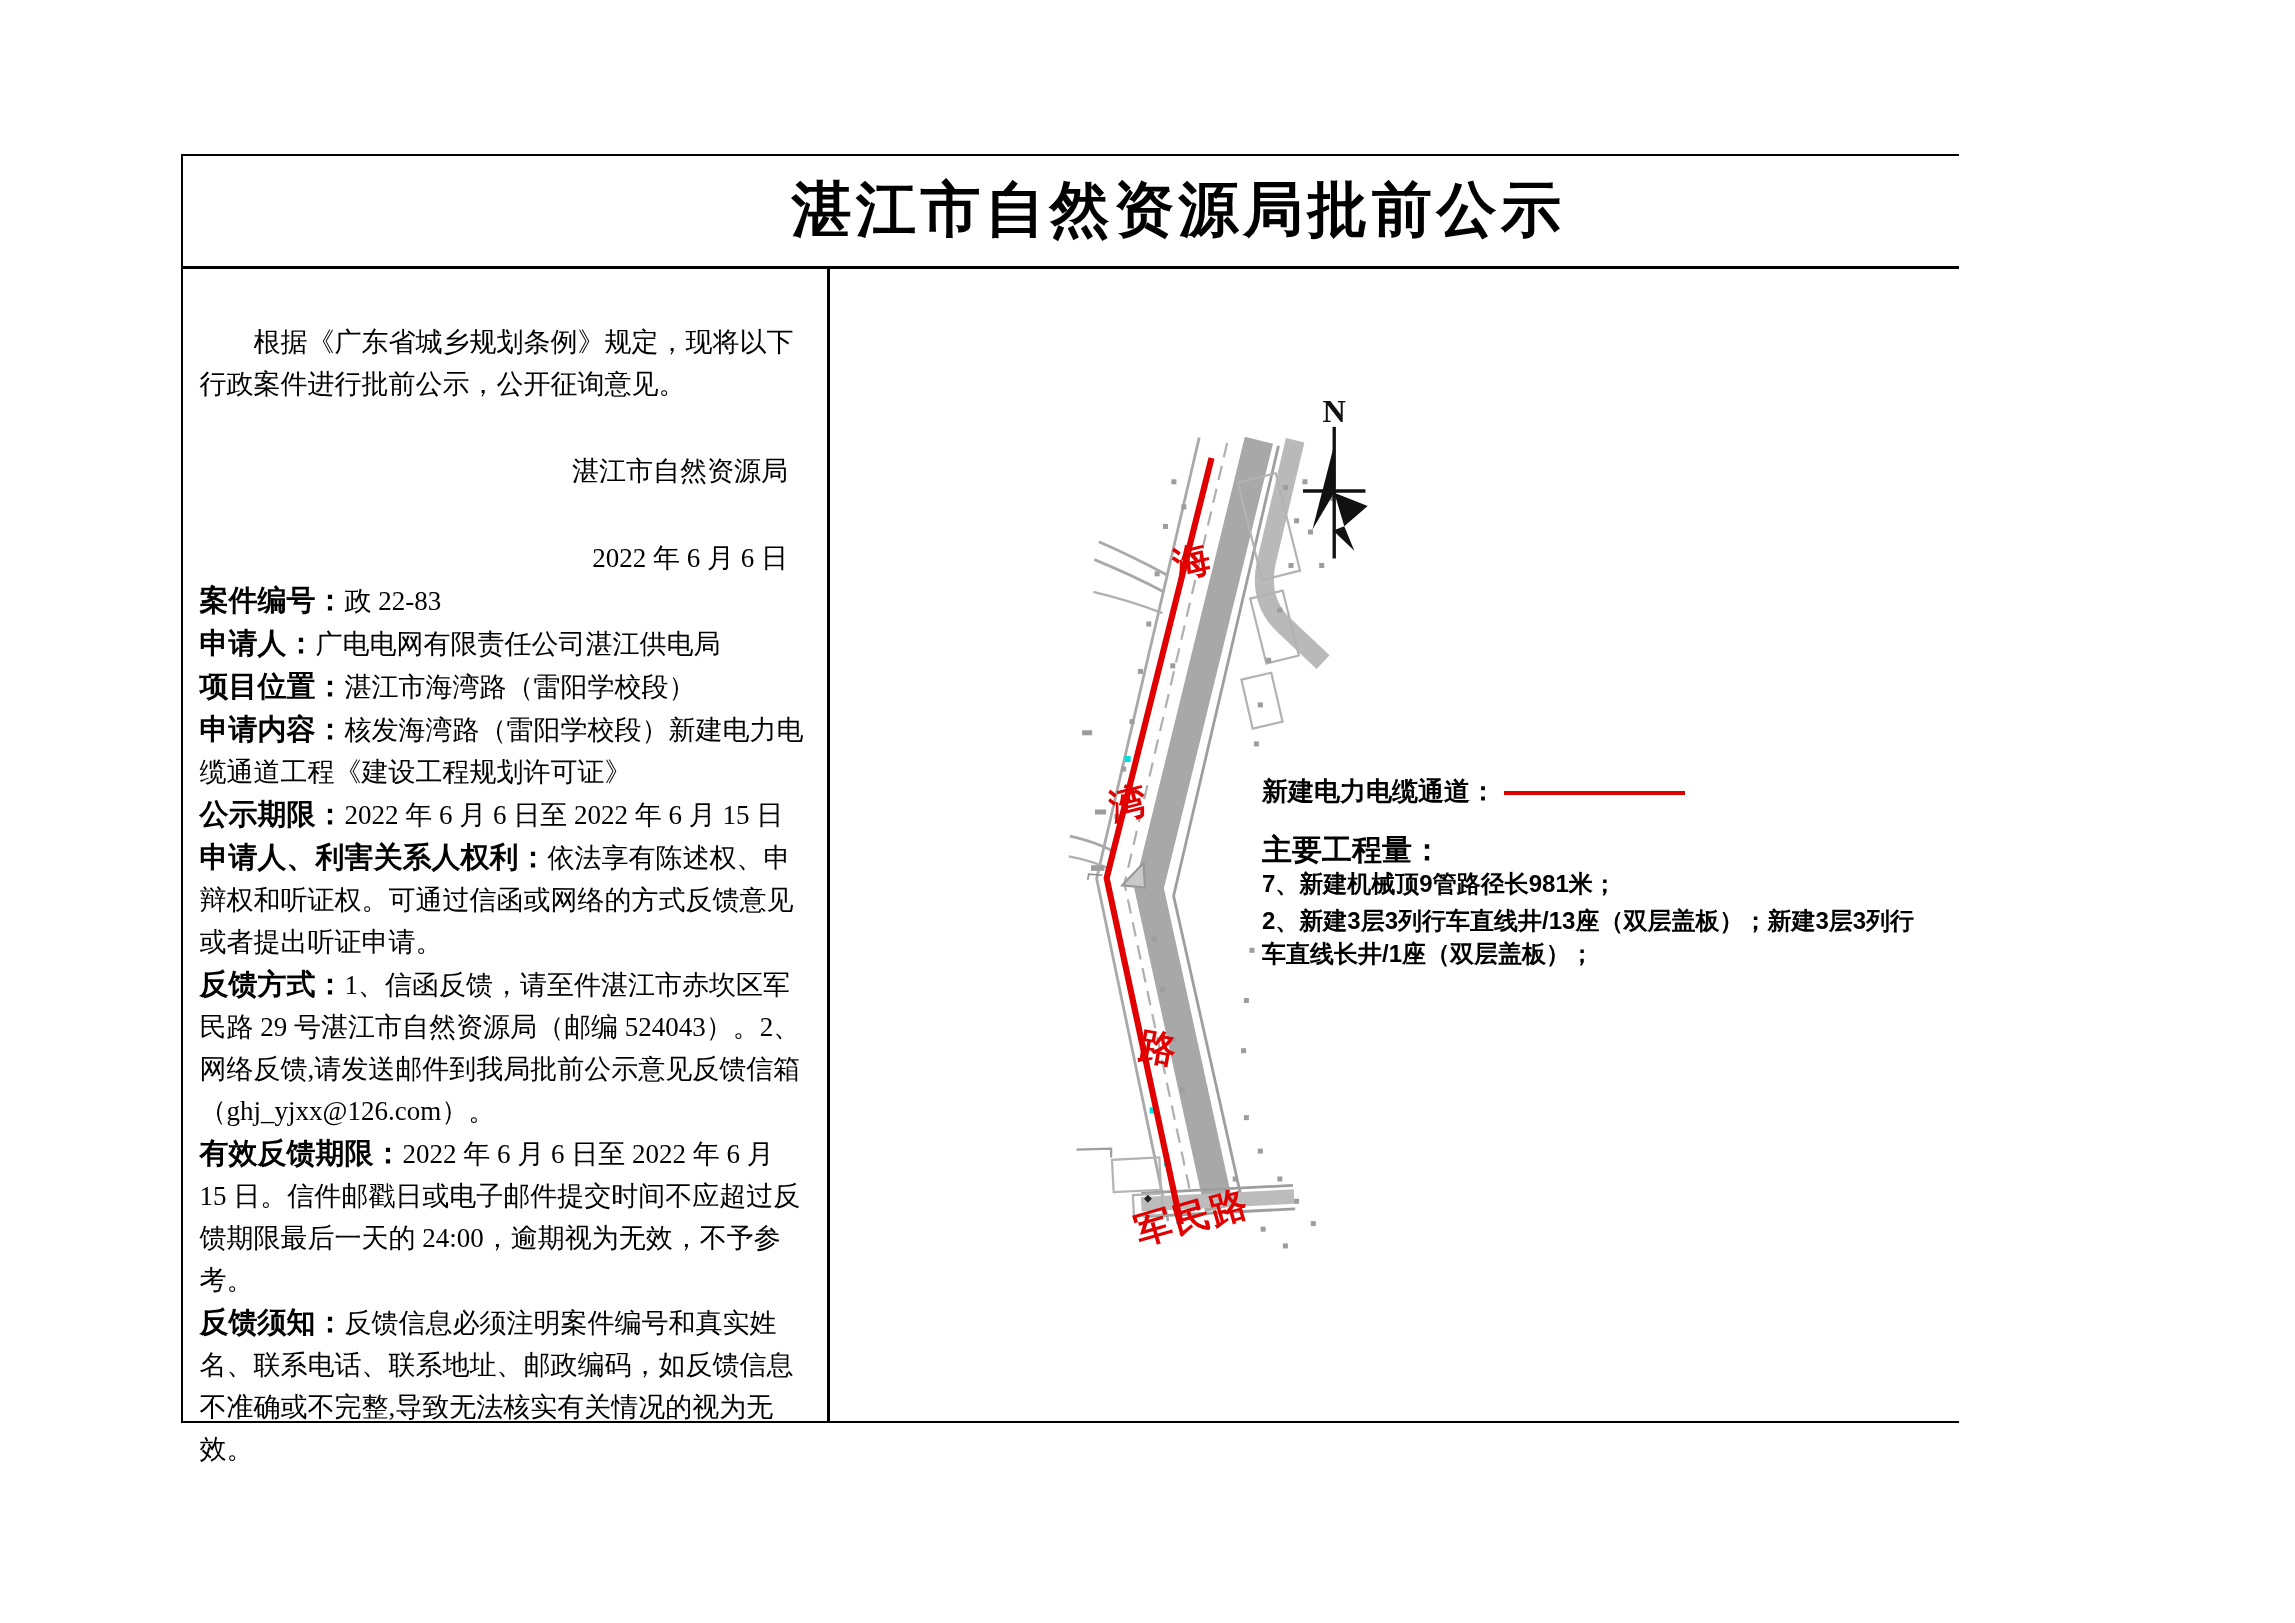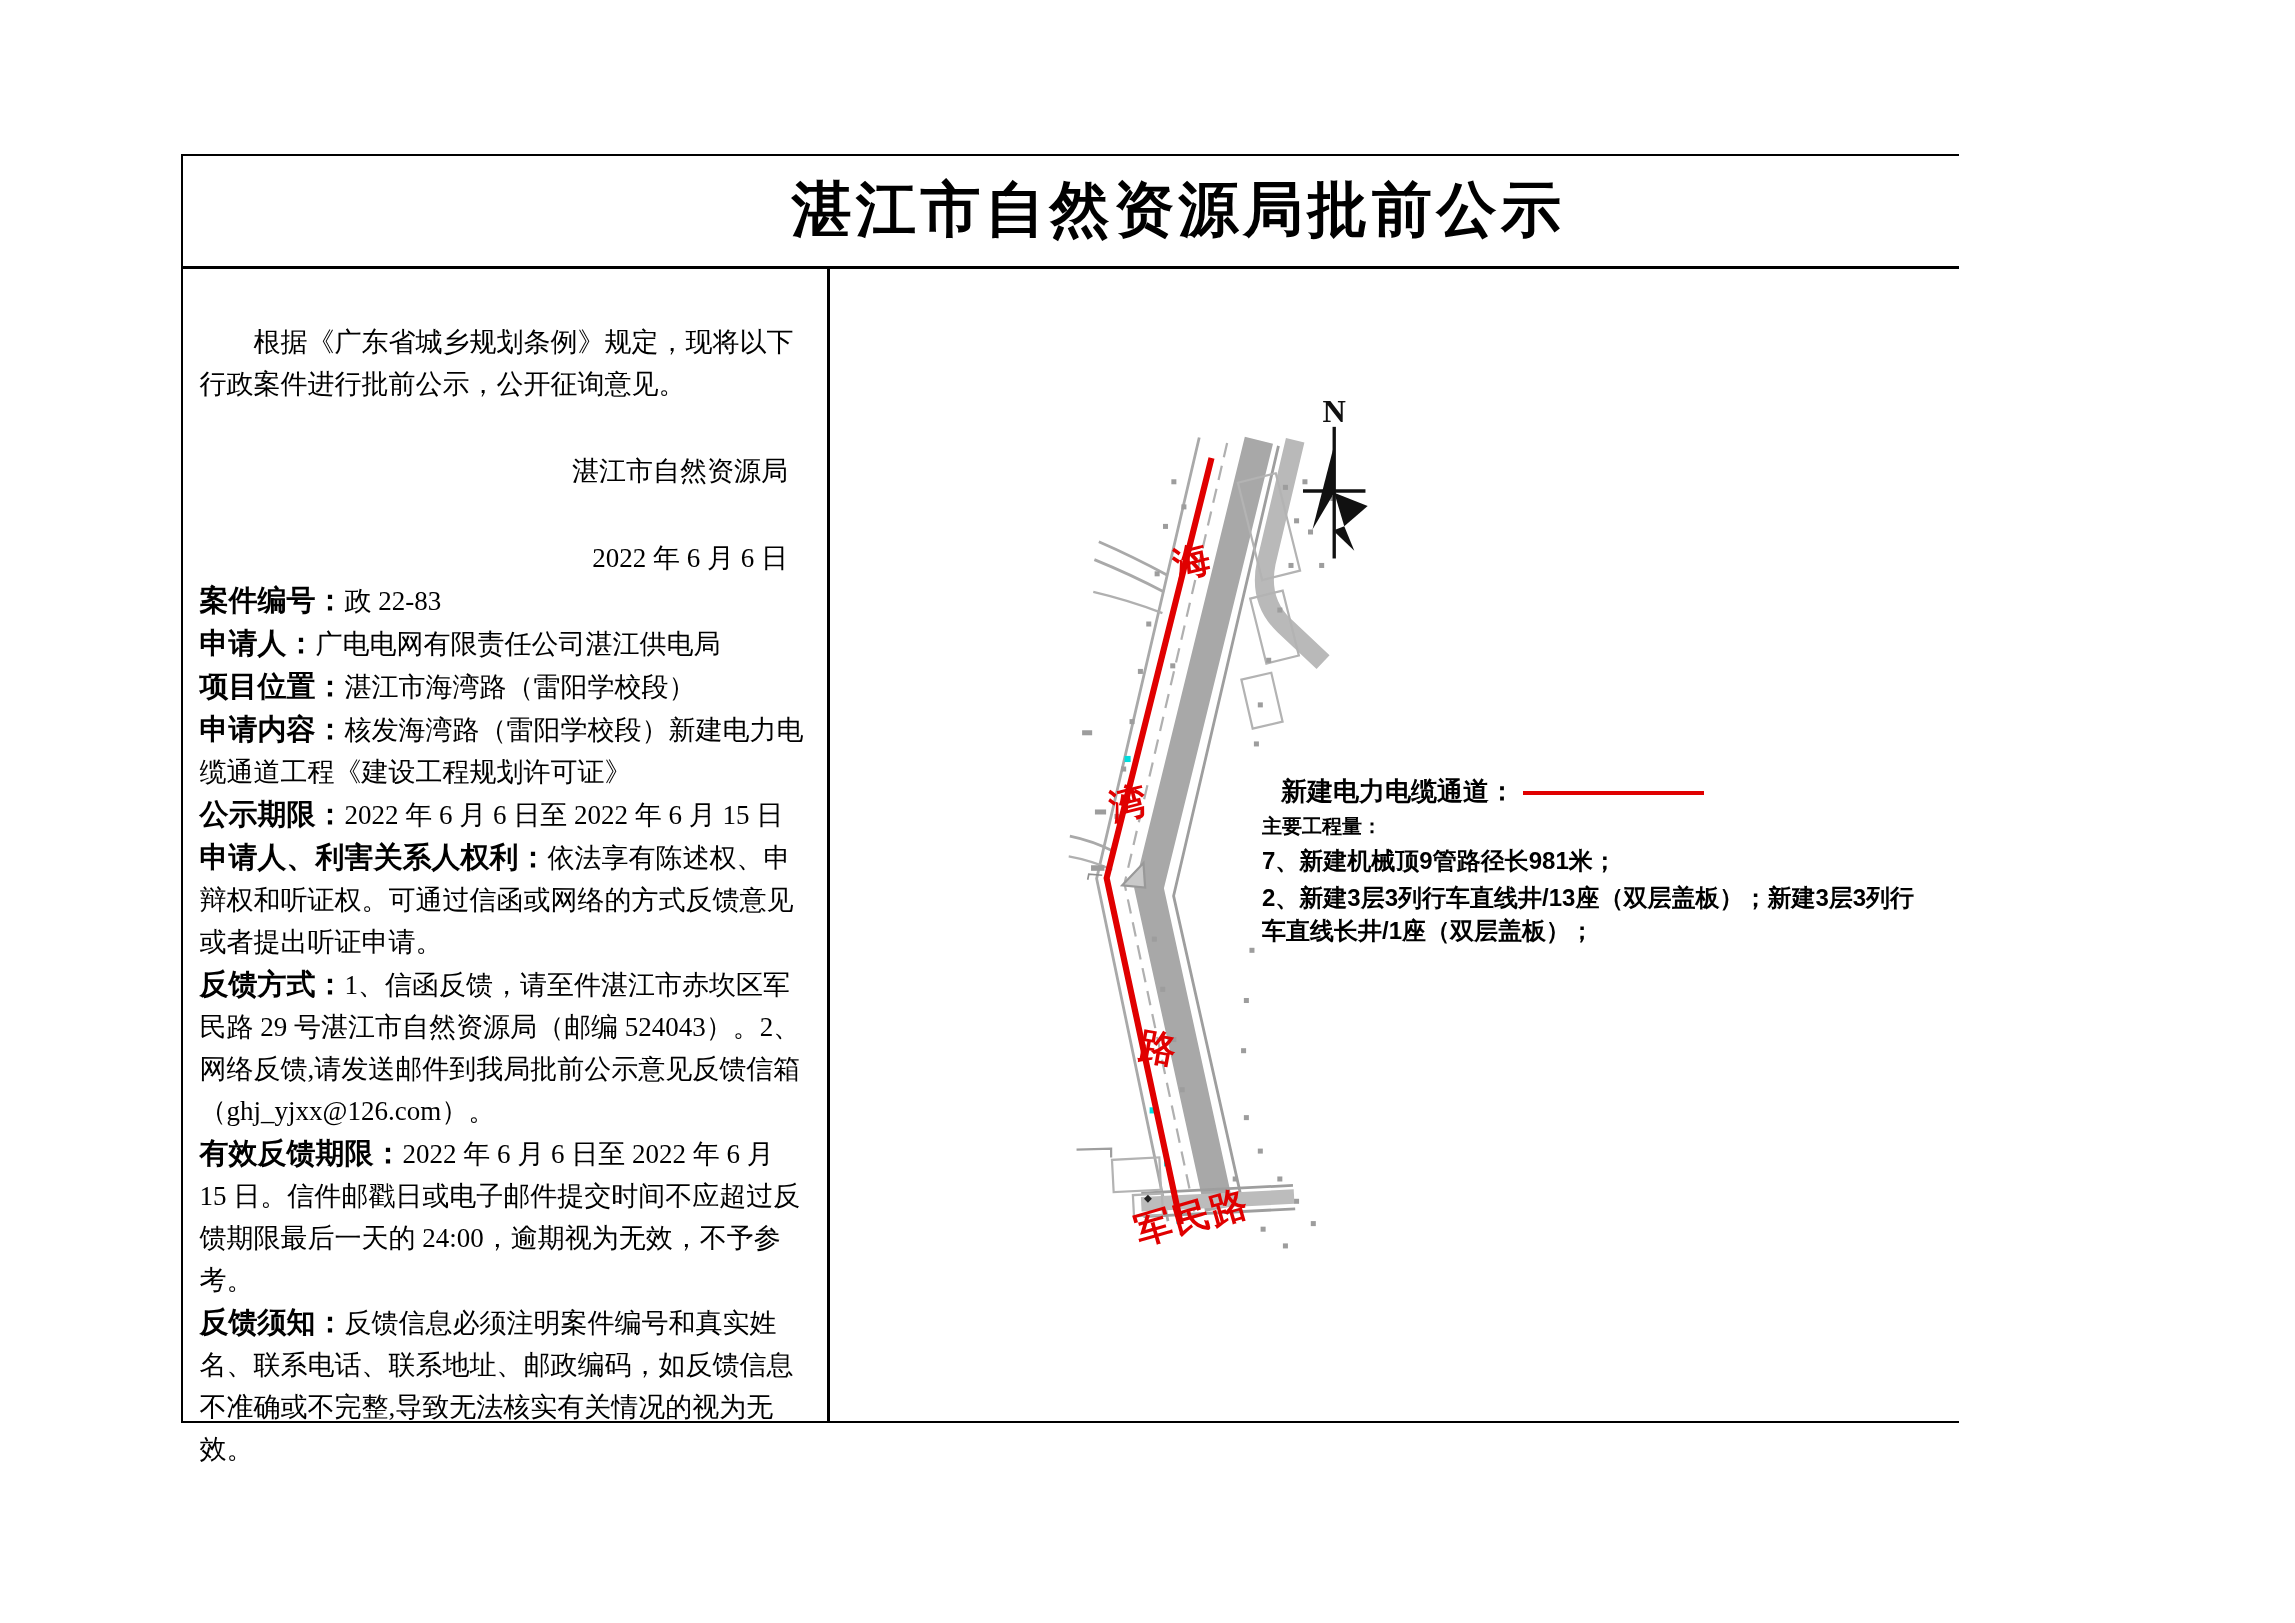--- a/index.html
+++ b/index.html
@@ -67,26 +67,26 @@
     font-family:"Liberation Serif", serif;
     font-weight:700;font-size:58px;fill:#111;
   }
   
   #legend{
     position:absolute;left:432px;top:507px; 
     width:666px;
     font-family:"Liberation Sans", sans-serif;
     font-weight:700;color:#000;
   }
-  #legend .lg-row{font-size:26px;line-height:31px;white-space:nowrap;margin-left:19px;}
+  #legend .lg-row{font-size:26px;line-height:31px;white-space:nowrap;}
   #legend .red-swatch{
     display:inline-block;width:181px;height:3.9px;
     background:#e00000;vertical-align:middle;margin-left:7.8px;
   }
-  #legend .works-title{font-size:20px;line-height:29px;margin-top:5px;}
+  #legend .works-title{font-size:30px;line-height:29px;margin-top:28px;}
   #legend .works-item{font-size:24px;line-height:33px;margin-top:3.3px;}
 </style>
 </head>
 <body>
 
 <div id="page">
 
   <div id="frame"></div>
 
   <div id="title-band">

